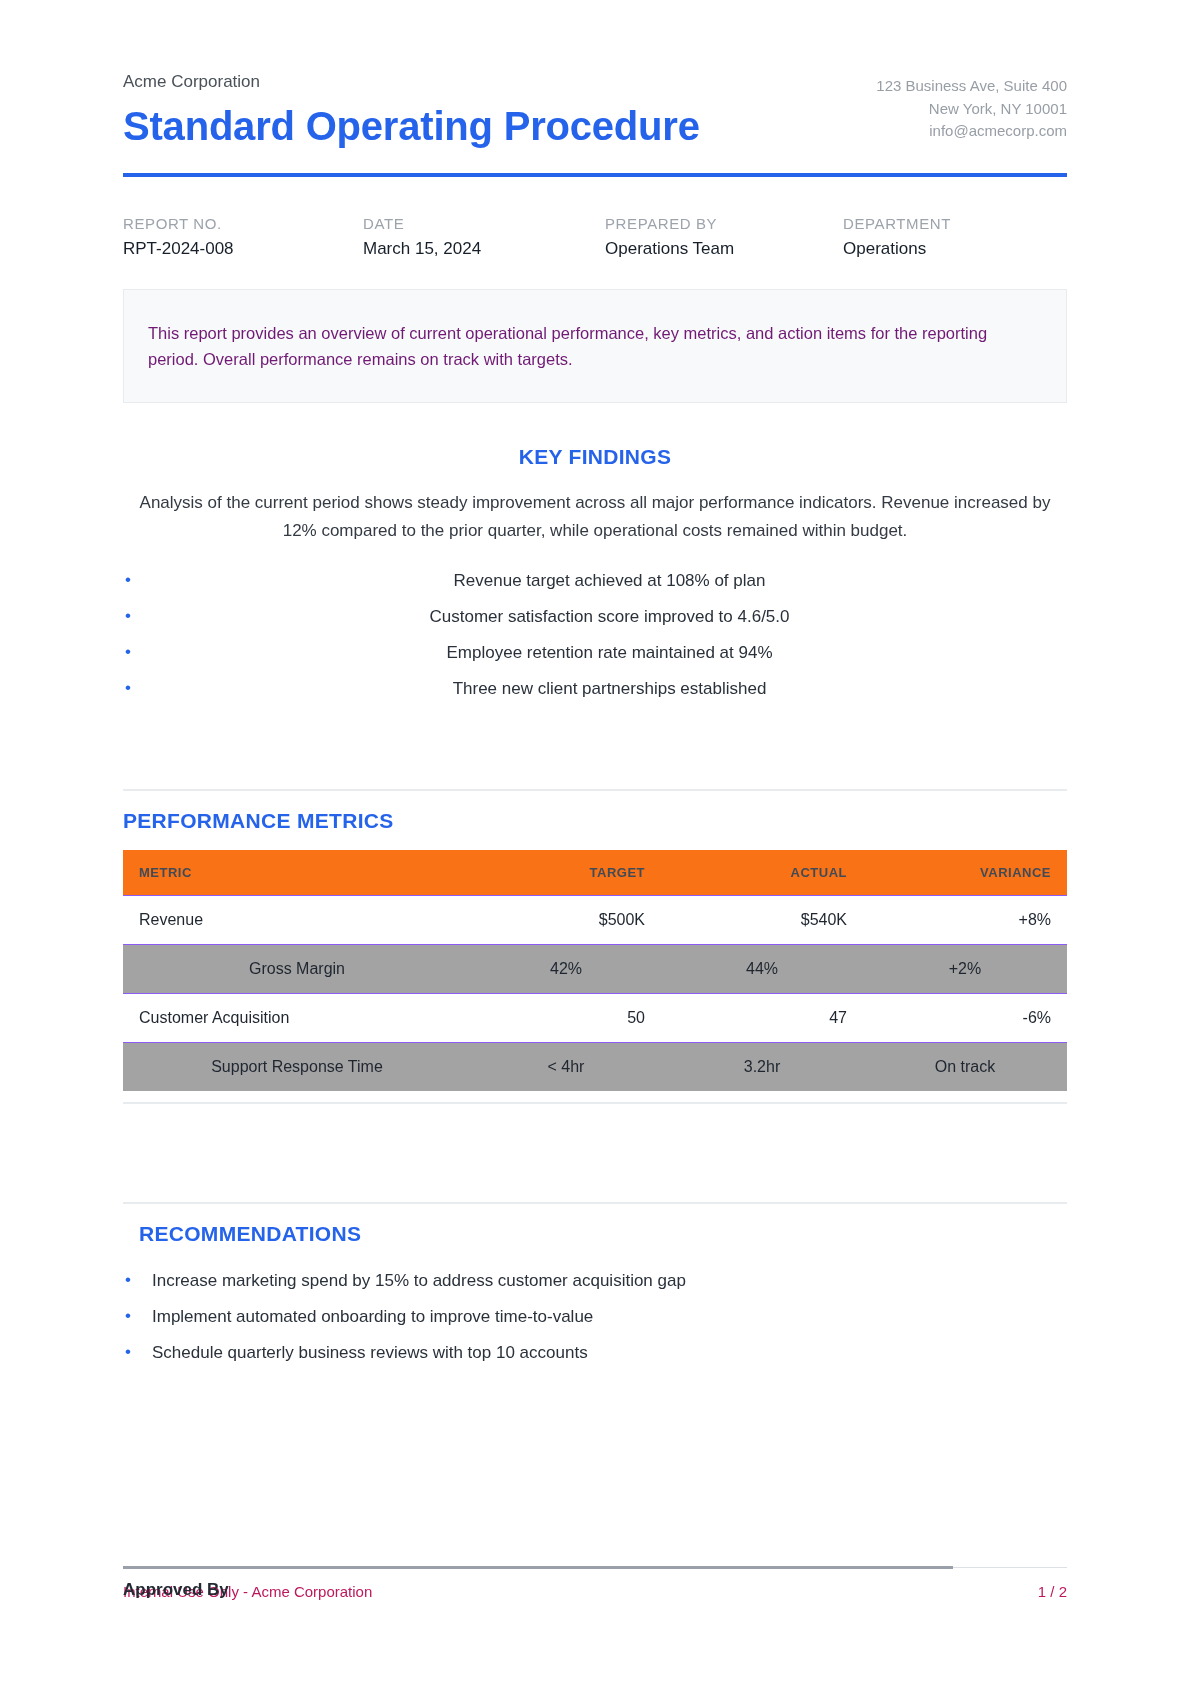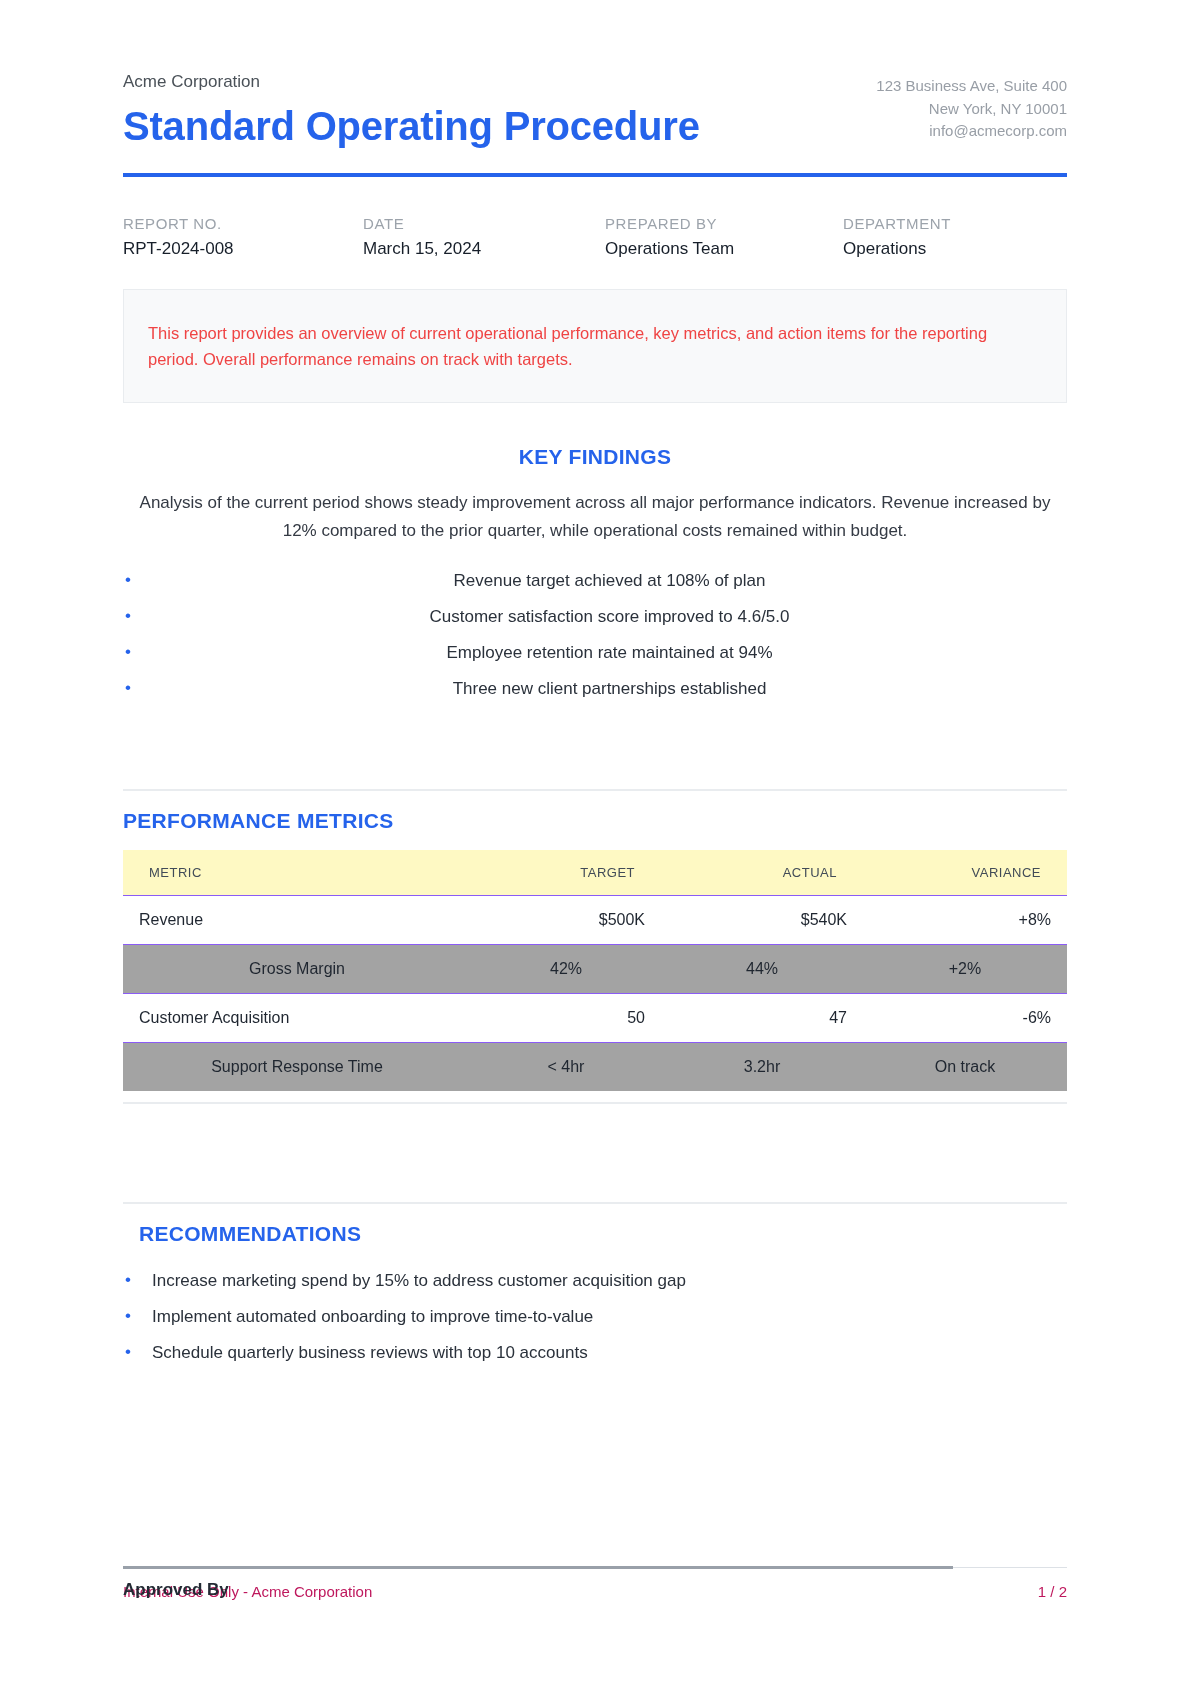--- a/index.html
+++ b/index.html
@@ -34,21 +34,21 @@
   .meta-value { font-size: 17px; color: #171f2a; }
 
   
   .summary-box {
     margin-top: 30px;
     background: #f8f9fa;
     border: 1px solid #e9ecef;
     padding: 30px 24px;
     min-height: 112px;
   }
-  .summary-box p { font-size: 16.5px; color: #ef4444; line-height: 1.58; max-width: 960px; }
+  .summary-box p { font-size: 16.5px; color: #701a75; line-height: 1.58; max-width: 960px; }
 
   
   .section-heading { font-size: 21px; font-weight: bold; color: #2563eb; letter-spacing: 0.3px; }
   .section-kf { margin-top: 42px; text-align: center; }
   .body-par { margin-top: 20px; font-size: 17px; color: #343a44; line-height: 1.62; }
 
   ul.dotlist { list-style: none; margin-top: 26px; }
   ul.dotlist li { position: relative; padding-left: 29px; font-size: 17px; color: #2a313b; line-height: 1.3; margin-bottom: 14px; }
   ul.dotlist li .dot { position: absolute; left: 2px; top: -1px; color: #2563eb; font-size: 17px; }
 
@@ -59,24 +59,24 @@
   .pm-heading { margin-top: 18px; }
   .rec-heading { margin-top: 18px; margin-left: 16px; }
   .rec-list { margin-top: 24px !important; }
 
   
   table.metrics { width: 100%; border-collapse: collapse; margin-top: 17px; }
   table.metrics col.c-target { width: 190px; }
   table.metrics col.c-actual { width: 202px; }
   table.metrics col.c-variance { width: 204px; }
   table.metrics th {
-    background: #fef9c3;
-    font-size: 13px; font-weight: normal; color: #414b57;
+    background: #f97316;
+    font-size: 13px; font-weight: bold; color: #414b57;
     text-transform: uppercase; letter-spacing: 0.5px;
-    padding: 15px 26px; text-align: left;
+    padding: 15px 16px; text-align: left;
   }
   table.metrics td { font-size: 16px; color: #1f2630; padding: 15px 16px; border-top: 1px solid #8b5cf6; }
   table.metrics th.num, table.metrics td.num { text-align: right; }
   table.metrics tr.alt td { background: #a3a3a3; text-align: center; }
 
   
   .footer-wrap { position: absolute; left: 75px; right: 75px; top: 1567px; }
   .footer-divider { border: none; border-top: 1px solid #dde1e6; }
   .footer-line { display: flex; justify-content: space-between; margin-top: 15px; font-size: 15px; color: #be185d; }
   .sig-line { position: absolute; left: 0; top: -1px; width: 830px; border-top: 3px solid #99a0a9; }

